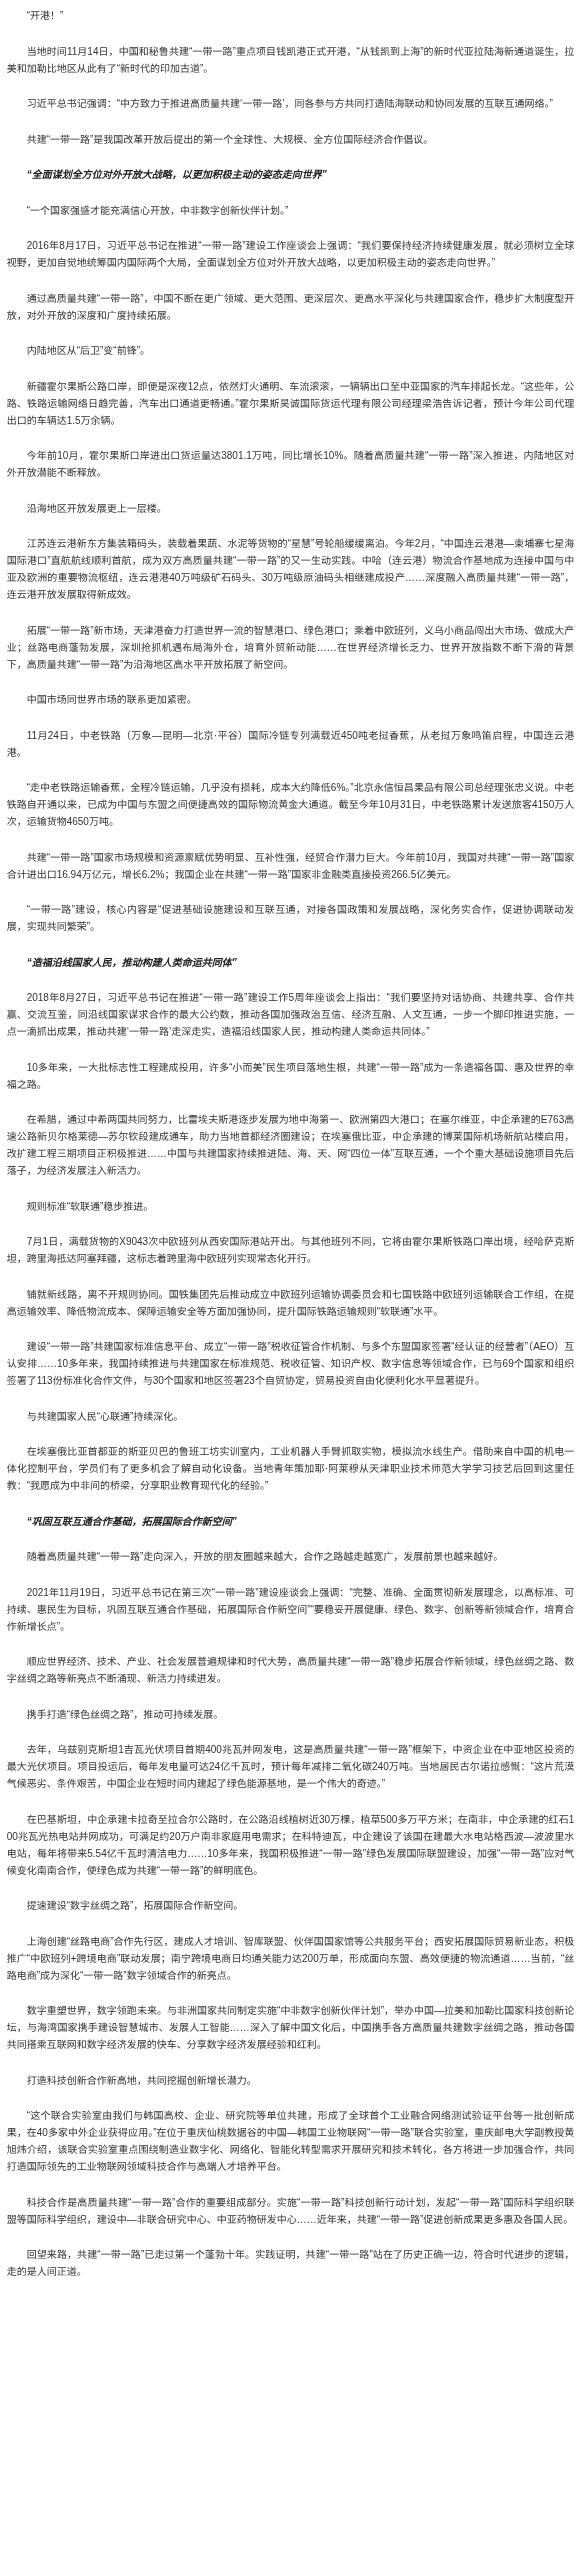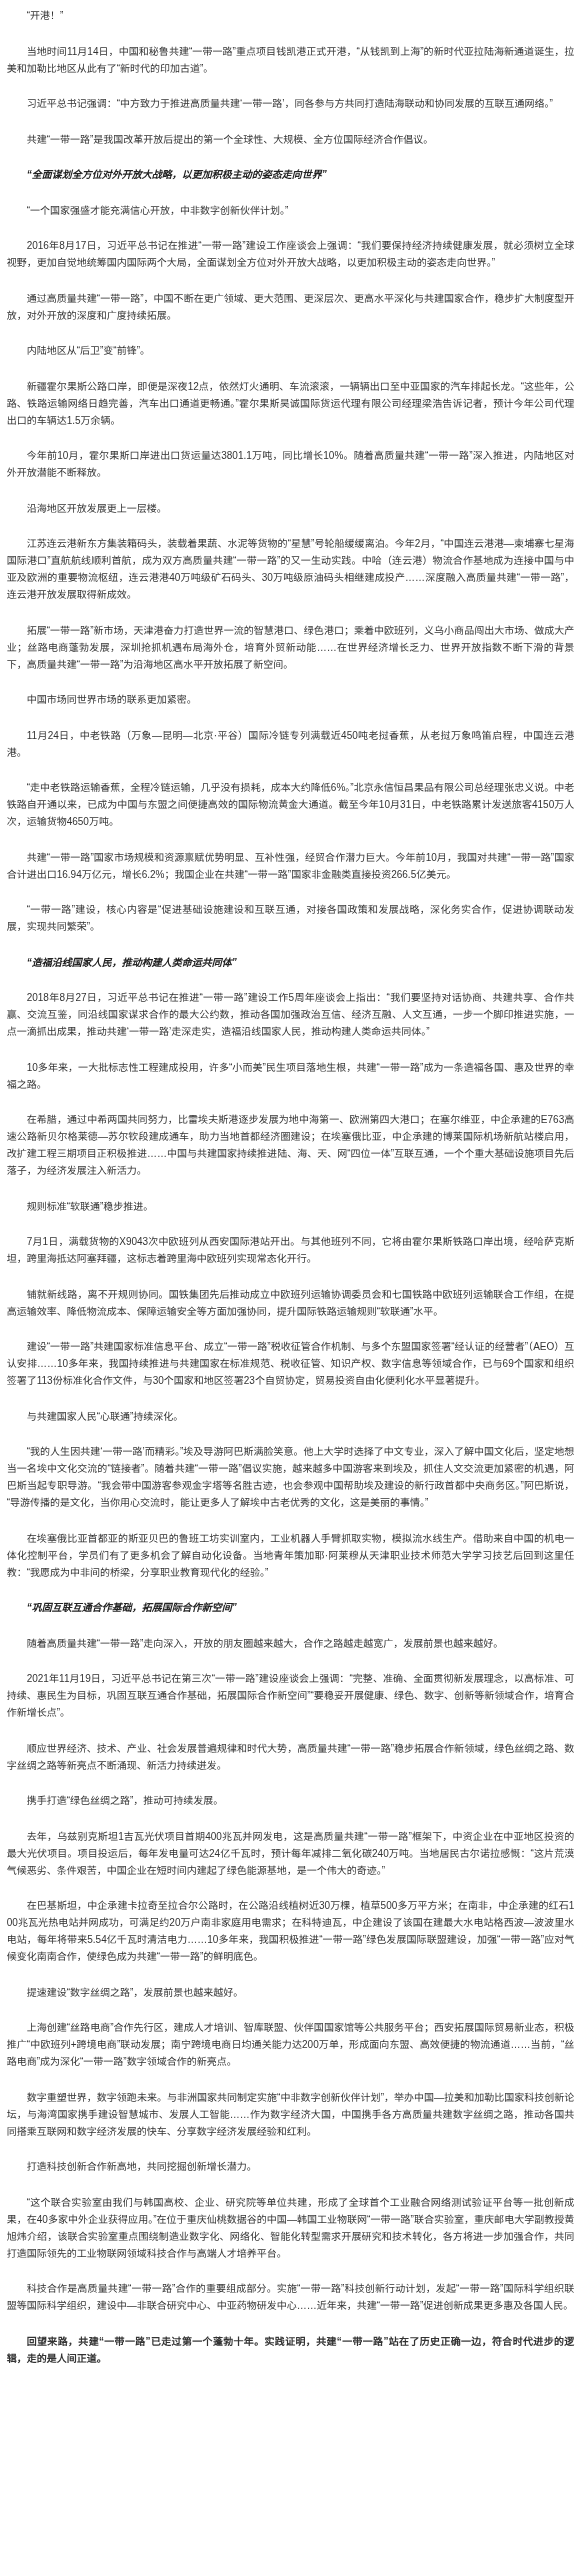--- a/index.html
+++ b/index.html
@@ -27,21 +27,20 @@
     text-align: justify;
     word-break: break-all;
   }
   .para.heading {
     font-weight: 700;
     color: #222222;
     font-style: italic;
   }
   .para:last-child {
     margin-bottom: 16px;
-    font-weight: bold;
   }
 </style>
 </head>
 <body>
 
 <div class="article">
     <p class="para">“开港！”</p>
     <p class="para">当地时间11月14日，中国和秘鲁共建“一带一路”重点项目钱凯港正式开港，“从钱凯到上海”的新时代亚拉陆海新通道诞生，拉美和加勒比地区从此有了“新时代的印加古道”。</p>
     <p class="para">习近平总书记强调：“中方致力于推进高质量共建‘一带一路’，同各参与方共同打造陆海联动和协同发展的互联互通网络。”</p>
     <p class="para">共建“一带一路”是我国改革开放后提出的第一个全球性、大规模、全方位国际经济合作倡议。</p>
@@ -62,30 +61,29 @@
     <p class="para">“一带一路”建设，核心内容是“促进基础设施建设和互联互通，对接各国政策和发展战略，深化务实合作，促进协调联动发展，实现共同繁荣”。</p>
     <p class="para heading">“造福沿线国家人民，推动构建人类命运共同体”</p>
     <p class="para">2018年8月27日，习近平总书记在推进“一带一路”建设工作5周年座谈会上指出：“我们要坚持对话协商、共建共享、合作共赢、交流互鉴，同沿线国家谋求合作的最大公约数，推动各国加强政治互信、经济互融、人文互通，一步一个脚印推进实施，一点一滴抓出成果，推动共建‘一带一路’走深走实，造福沿线国家人民，推动构建人类命运共同体。”</p>
     <p class="para">10多年来，一大批标志性工程建成投用，许多“小而美”民生项目落地生根，共建“一带一路”成为一条造福各国、惠及世界的幸福之路。</p>
     <p class="para">在希腊，通过中希两国共同努力，比雷埃夫斯港逐步发展为地中海第一、欧洲第四大港口；在塞尔维亚，中企承建的E763高速公路新贝尔格莱德—苏尔钦段建成通车，助力当地首都经济圈建设；在埃塞俄比亚，中企承建的博莱国际机场新航站楼启用，改扩建工程三期项目正积极推进……中国与共建国家持续推进陆、海、天、网“四位一体”互联互通，一个个重大基础设施项目先后落子，为经济发展注入新活力。</p>
     <p class="para">规则标准“软联通”稳步推进。</p>
     <p class="para">7月1日，满载货物的X9043次中欧班列从西安国际港站开出。与其他班列不同，它将由霍尔果斯铁路口岸出境，经哈萨克斯坦，跨里海抵达阿塞拜疆，这标志着跨里海中欧班列实现常态化开行。</p>
     <p class="para">铺就新线路，离不开规则协同。国铁集团先后推动成立中欧班列运输协调委员会和七国铁路中欧班列运输联合工作组，在提高运输效率、降低物流成本、保障运输安全等方面加强协同，提升国际铁路运输规则“软联通”水平。</p>
     <p class="para">建设“一带一路”共建国家标准信息平台、成立“一带一路”税收征管合作机制、与多个东盟国家签署“经认证的经营者”（AEO）互认安排……10多年来，我国持续推进与共建国家在标准规范、税收征管、知识产权、数字信息等领域合作，已与69个国家和组织签署了113份标准化合作文件，与30个国家和地区签署23个自贸协定，贸易投资自由化便利化水平显著提升。</p>
     <p class="para">与共建国家人民“心联通”持续深化。</p>
-    <p class="para">“我的人生因共建‘一带一路’而精彩。”埃及导游阿巴斯满脸笑意。他上大学时选择了中文专业，深入了解中国文化后，坚定地想当一名埃中文化交流的“链接者”。随着共建“一带一路”倡议实施，越来越多中国游客来到埃及，抓住人文交流更加紧密的机遇，阿巴斯当起专职导游。“我会带中国游客参观金字塔等名胜古迹，也会参观中国帮助埃及建设的新行政首都中央商务区。”阿巴斯说，“导游传播的是文化，当你用心交流时，能让更多人了解埃中古老优秀的文化，这是美丽的事情。”</p>
     <p class="para">在埃塞俄比亚首都亚的斯亚贝巴的鲁班工坊实训室内，工业机器人手臂抓取实物，模拟流水线生产。借助来自中国的机电一体化控制平台，学员们有了更多机会了解自动化设备。当地青年策加耶·阿莱穆从天津职业技术师范大学学习技艺后回到这里任教：“我愿成为中非间的桥梁，分享职业教育现代化的经验。”</p>
     <p class="para heading">“巩固互联互通合作基础，拓展国际合作新空间”</p>
     <p class="para">随着高质量共建“一带一路”走向深入，开放的朋友圈越来越大，合作之路越走越宽广，发展前景也越来越好。</p>
     <p class="para">2021年11月19日，习近平总书记在第三次“一带一路”建设座谈会上强调：“完整、准确、全面贯彻新发展理念，以高标准、可持续、惠民生为目标，巩固互联互通合作基础，拓展国际合作新空间”“要稳妥开展健康、绿色、数字、创新等新领域合作，培育合作新增长点”。</p>
     <p class="para">顺应世界经济、技术、产业、社会发展普遍规律和时代大势，高质量共建“一带一路”稳步拓展合作新领域，绿色丝绸之路、数字丝绸之路等新亮点不断涌现、新活力持续迸发。</p>
     <p class="para">携手打造“绿色丝绸之路”，推动可持续发展。</p>
     <p class="para">去年，乌兹别克斯坦1吉瓦光伏项目首期400兆瓦并网发电，这是高质量共建“一带一路”框架下，中资企业在中亚地区投资的最大光伏项目。项目投运后，每年发电量可达24亿千瓦时，预计每年减排二氧化碳240万吨。当地居民古尔诺拉感慨：“这片荒漠气候恶劣、条件艰苦，中国企业在短时间内建起了绿色能源基地，是一个伟大的奇迹。”</p>
     <p class="para">在巴基斯坦，中企承建卡拉奇至拉合尔公路时，在公路沿线植树近30万棵，植草500多万平方米；在南非，中企承建的红石100兆瓦光热电站并网成功，可满足约20万户南非家庭用电需求；在科特迪瓦，中企建设了该国在建最大水电站格西波—波波里水电站，每年将带来5.54亿千瓦时清洁电力……10多年来，我国积极推进“一带一路”绿色发展国际联盟建设，加强“一带一路”应对气候变化南南合作，使绿色成为共建“一带一路”的鲜明底色。</p>
-    <p class="para">提速建设“数字丝绸之路”，发展前景也越来越好。</p>
+    <p class="para">提速建设“数字丝绸之路”，拓展国际合作新空间。</p>
     <p class="para">上海创建“丝路电商”合作先行区，建成人才培训、智库联盟、伙伴国国家馆等公共服务平台；西安拓展国际贸易新业态，积极推广“中欧班列+跨境电商”联动发展；南宁跨境电商日均通关能力达200万单，形成面向东盟、高效便捷的物流通道……当前，“丝路电商”成为深化“一带一路”数字领域合作的新亮点。</p>
-    <p class="para">数字重塑世界，数字领跑未来。与非洲国家共同制定实施“中非数字创新伙伴计划”，举办中国—拉美和加勒比国家科技创新论坛，与海湾国家携手建设智慧城市、发展人工智能……作为数字经济大国，中国携手各方高质量共建数字丝绸之路，推动各国共同搭乘互联网和数字经济发展的快车、分享数字经济发展经验和红利。</p>
+    <p class="para">数字重塑世界，数字领跑未来。与非洲国家共同制定实施“中非数字创新伙伴计划”，举办中国—拉美和加勒比国家科技创新论坛，与海湾国家携手建设智慧城市、发展人工智能……深入了解中国文化后，中国携手各方高质量共建数字丝绸之路，推动各国共同搭乘互联网和数字经济发展的快车、分享数字经济发展经验和红利。</p>
     <p class="para">打造科技创新合作新高地，共同挖掘创新增长潜力。</p>
     <p class="para">“这个联合实验室由我们与韩国高校、企业、研究院等单位共建，形成了全球首个工业融合网络测试验证平台等一批创新成果，在40多家中外企业获得应用。”在位于重庆仙桃数据谷的中国—韩国工业物联网“一带一路”联合实验室，重庆邮电大学副教授黄旭炜介绍，该联合实验室重点围绕制造业数字化、网络化、智能化转型需求开展研究和技术转化，各方将进一步加强合作，共同打造国际领先的工业物联网领域科技合作与高端人才培养平台。</p>
     <p class="para">科技合作是高质量共建“一带一路”合作的重要组成部分。实施“一带一路”科技创新行动计划，发起“一带一路”国际科学组织联盟等国际科学组织，建设中—非联合研究中心、中亚药物研发中心……近年来，共建“一带一路”促进创新成果更多惠及各国人民。</p>
     <p class="para">回望来路，共建“一带一路”已走过第一个蓬勃十年。实践证明，共建“一带一路”站在了历史正确一边，符合时代进步的逻辑，走的是人间正道。</p>
   </div>
 
 
 </body></html>

